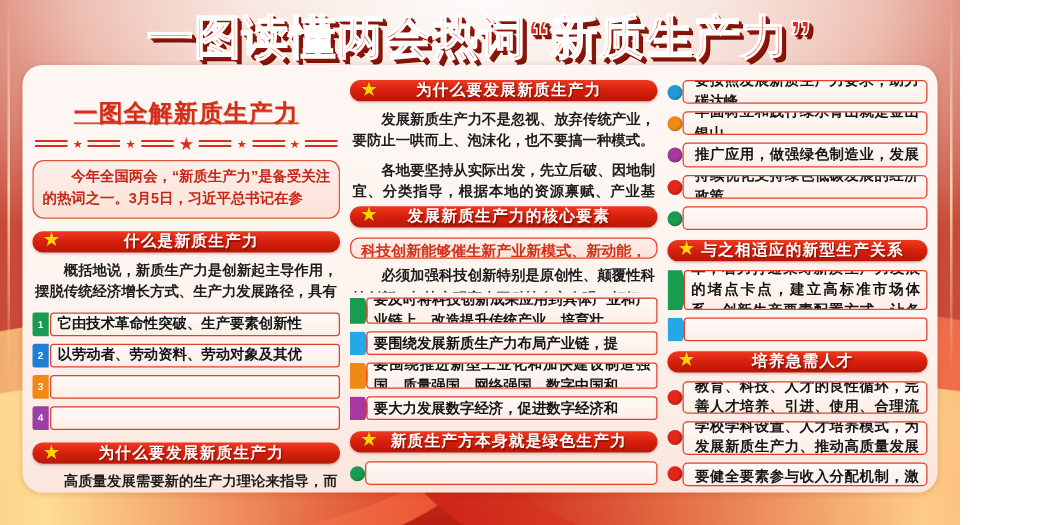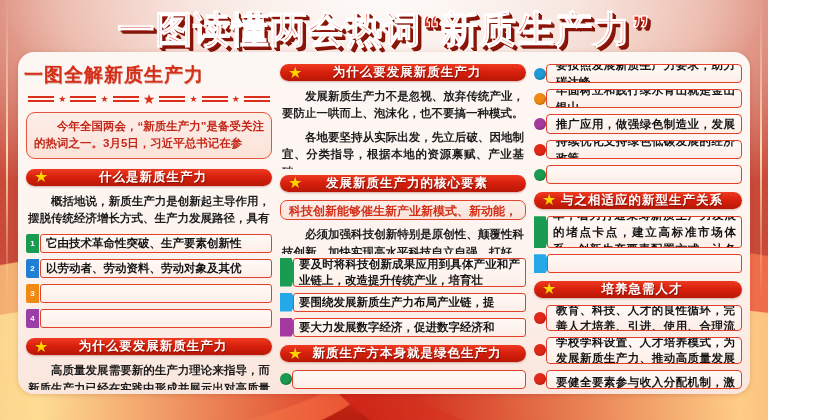--- a/index.html
+++ b/index.html
@@ -68,22 +68,22 @@
     box-shadow: 0 1px 5px rgba(120,20,10,.18);
     display:flex; padding:6px 6px 4px 6px; gap:4px; z-index:5;
   }
   .col { flex:1; display:flex; flex-direction:column; gap:3px; min-width:0; }
   .col-left  { flex: 0 0 250px; }
   .col-mid   { flex: 0 0 250px; }
   .col-right { flex: 1 1 auto; }
 
   
   .subtitle {
-    color:#d62d16; font-weight:bold; font-size:19px;
-    letter-spacing:1px; margin-top:4px; text-shadow: 0.5px 0.5px 0 rgba(140,20,10,.35);
+    text-align:center; color:#d62d16; font-weight:bold; font-size:19px;
+    letter-spacing:1px; margin-top:20px; text-shadow: 0.5px 0.5px 0 rgba(140,20,10,.35); text-decoration: underline;
   }
   .star-divider {
     height:12px; margin:2px 4px 3px 4px; position:relative;
     display:flex; align-items:center; justify-content:center; gap:4px;
   }
   .sd-line { flex:1; height:6px;
     background: repeating-linear-gradient(180deg,#d8301a 0 2px, transparent 2px 4px); }
   .sd-star { color:#d8301a; font-size:9px; line-height:1; }
   .sd-star.big { font-size:14px; }
 
@@ -277,20 +277,26 @@
         <span class="flag-box">要及时将科技创新成果应用到具体产业和产业链上，改造提升传统产业，培育壮</span>
       </div>
       <div class="flag-item">
         <span class="flag-mark">
             <span class="fm-shape" style="background: rgb(37, 168, 232);"></span>
           </span>
         <span class="flag-box">要围绕发展新质生产力布局产业链，提</span>
       </div>
       <div class="flag-item">
         <span class="flag-mark">
+            <span class="fm-shape" style="background: rgb(240, 138, 20);"></span>
+          </span>
+        <span class="flag-box">要围绕推进新型工业化和加快建设制造强国、质量强国、网络强国、数字中国和</span>
+      </div>
+      <div class="flag-item">
+        <span class="flag-mark">
             <span class="fm-shape" style="background: rgb(165, 57, 159);"></span>
           </span>
         <span class="flag-box">要大力发展数字经济，促进数字经济和</span>
       </div>
 
       <div class="banner" style="margin-top:4px;">
         <span class="b-star">★</span>
         <span class="b-text">新质生产方本身就是绿色生产力</span>
       </div>
 

